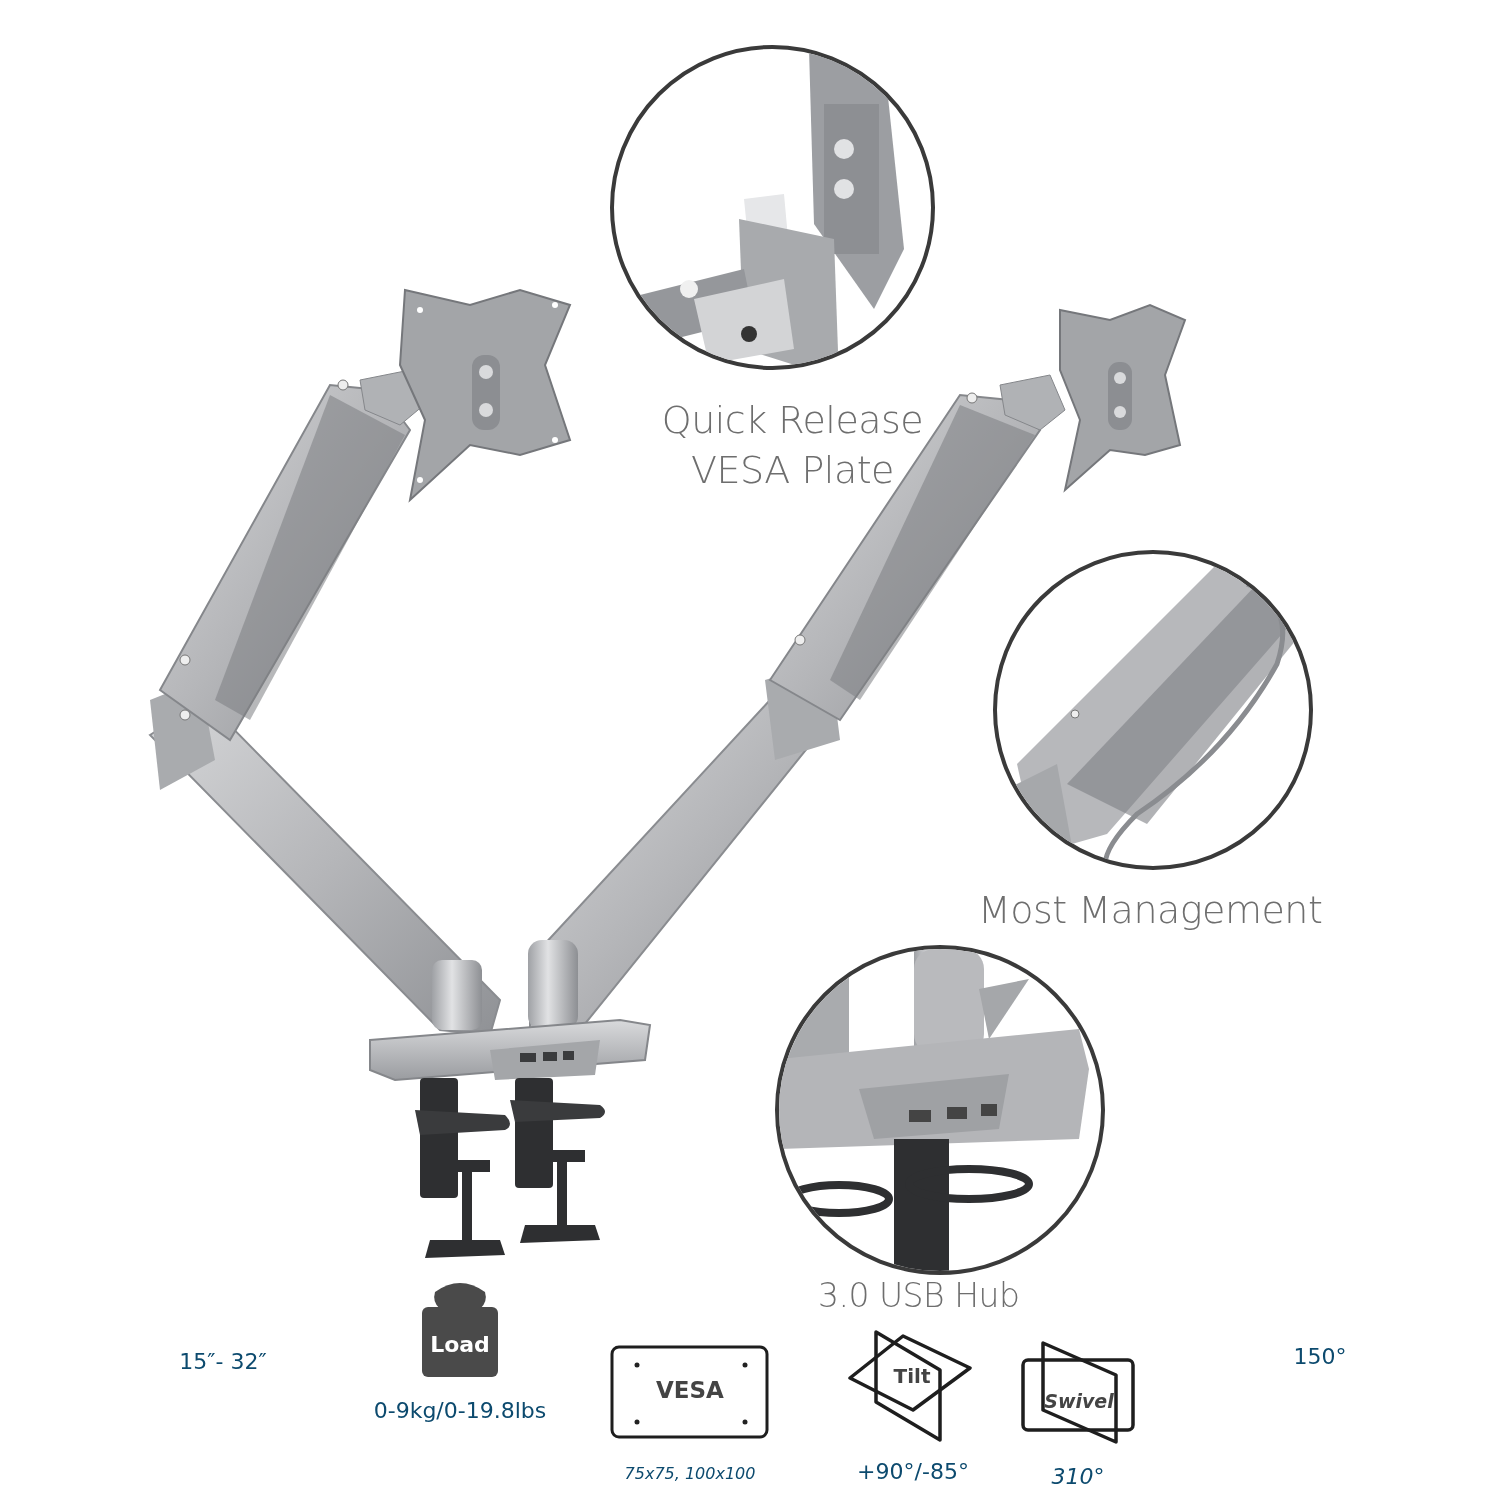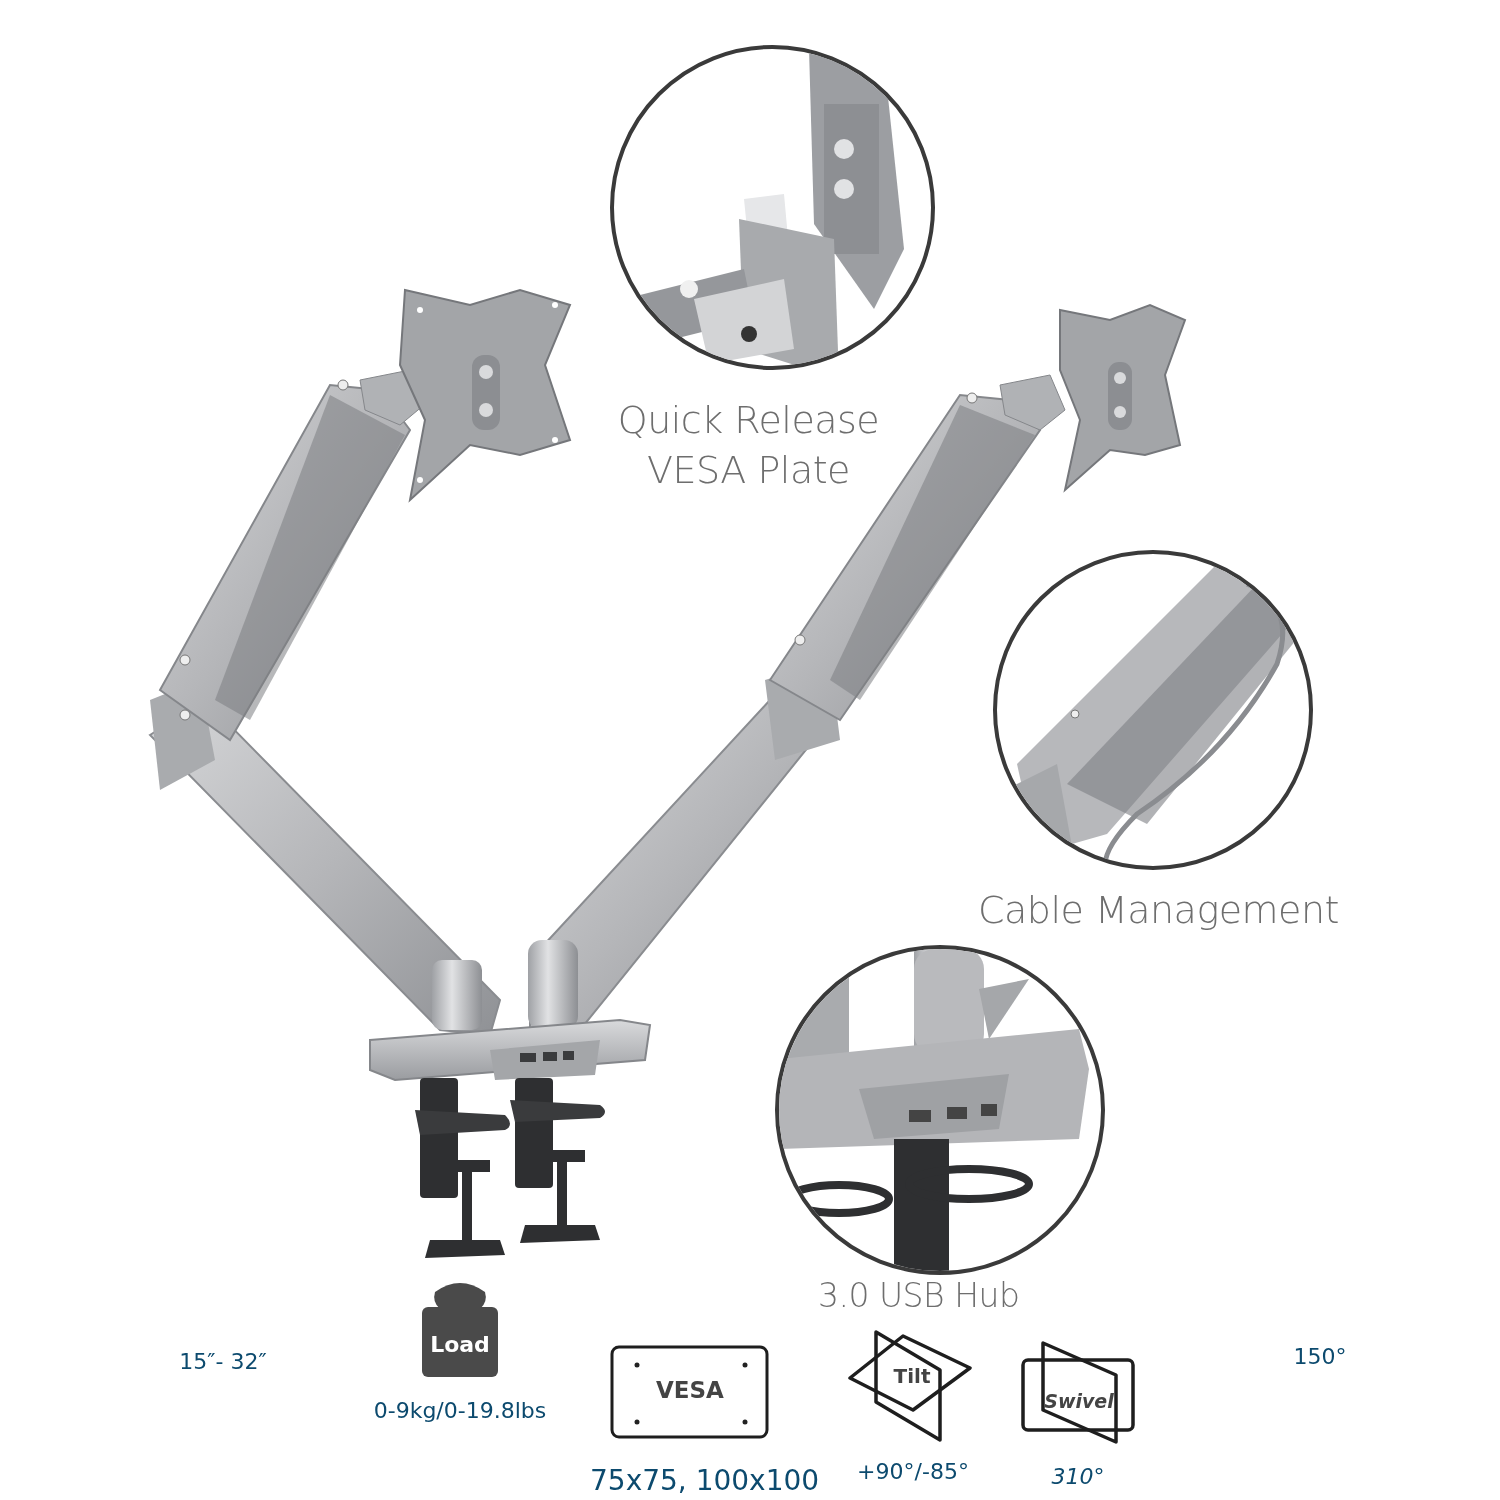--- a/index.html
+++ b/index.html
@@ -133,26 +133,26 @@
     <path d="M80 140 L230 125 L220 180 L95 190 Z" fill="#9fa1a4"></path>
     <rect x="130" y="161" width="22" height="12" fill="#444"></rect>
     <rect x="168" y="158" width="20" height="12" fill="#444"></rect>
     <rect x="202" y="155" width="16" height="12" fill="#444"></rect>
     <rect x="115" y="190" width="55" height="140" fill="#2e2f31"></rect>
     <ellipse cx="190" cy="235" rx="60" ry="15" fill="none" stroke="#2e2f31" stroke-width="8"></ellipse>
     <ellipse cx="60" cy="250" rx="50" ry="14" fill="none" stroke="#2e2f31" stroke-width="8"></ellipse>
   </svg>
 </div>
 
-<div class="callout-text" style="left:616px;top:395px;font-size:38px;line-height:50px;text-align:center;width:265px;">
+<div class="callout-text" style="left:660px;top:395px;font-size:38px;line-height:50px;text-align:center;width:265px;">
   <div>Quick Release</div>
   <div>VESA Plate</div>
 </div>
 
-<div class="callout-text" style="left:978px;top:888px;font-size:38px;">Cable Management</div>
+<div class="callout-text" style="left:978px;top:888px;font-size:38px;">Most Management</div>
 
 <div class="callout-text" style="left:818px;top:1276px;font-size:33px;">3.0 USB Hub</div>
 
 <div class="feature" style="left:123px;top:1335px;">
   <div class="feature-value">15″- 32″</div>
 </div>
 
 <div class="feature" style="left:360px;top:1269px;">
   <div class="feature-icon">
     <svg width="80" height="105" viewBox="0 0 80 105">
@@ -168,21 +168,21 @@
   <div class="feature-icon">
     <svg width="160" height="95" viewBox="0 0 160 95">
       <rect x="2" y="2" width="155" height="90" rx="7" fill="none" stroke="#1e1e1e" stroke-width="3"></rect>
       <circle cx="27" cy="20" r="2.5" fill="#222"></circle>
         <circle cx="135" cy="20" r="2.5" fill="#222"></circle>
       <circle cx="27" cy="77" r="2.5" fill="#222"></circle>
         <circle cx="135" cy="77" r="2.5" fill="#222"></circle>
       <text x="80" y="53" text-anchor="middle" font-size="23" fill="#444">VESA</text>
     </svg>
   </div>
-  <div class="feature-value" style="font-size:28px;">75x75, 100x100</div>
+  <div class="feature-value" style="font-size:16px;font-style:italic;">75x75, 100x100</div>
 </div>
 
 <div class="feature" style="left:813px;top:1330px;">
   <div class="feature-icon">
     <svg width="130" height="120" viewBox="0 0 130 120">
       <path d="M28 4 L92 42 L92 112 L28 74 Z" fill="none" stroke="#1e1e1e" stroke-width="3.5" stroke-linejoin="round"></path>
       <path d="M2 50 L55 8 L122 40 L65 82 Z" fill="none" stroke="#1e1e1e" stroke-width="3.5" stroke-linejoin="round"></path>
       <text x="64" y="55" text-anchor="middle" font-size="20" fill="#444">Tilt</text>
     </svg>
   </div>

